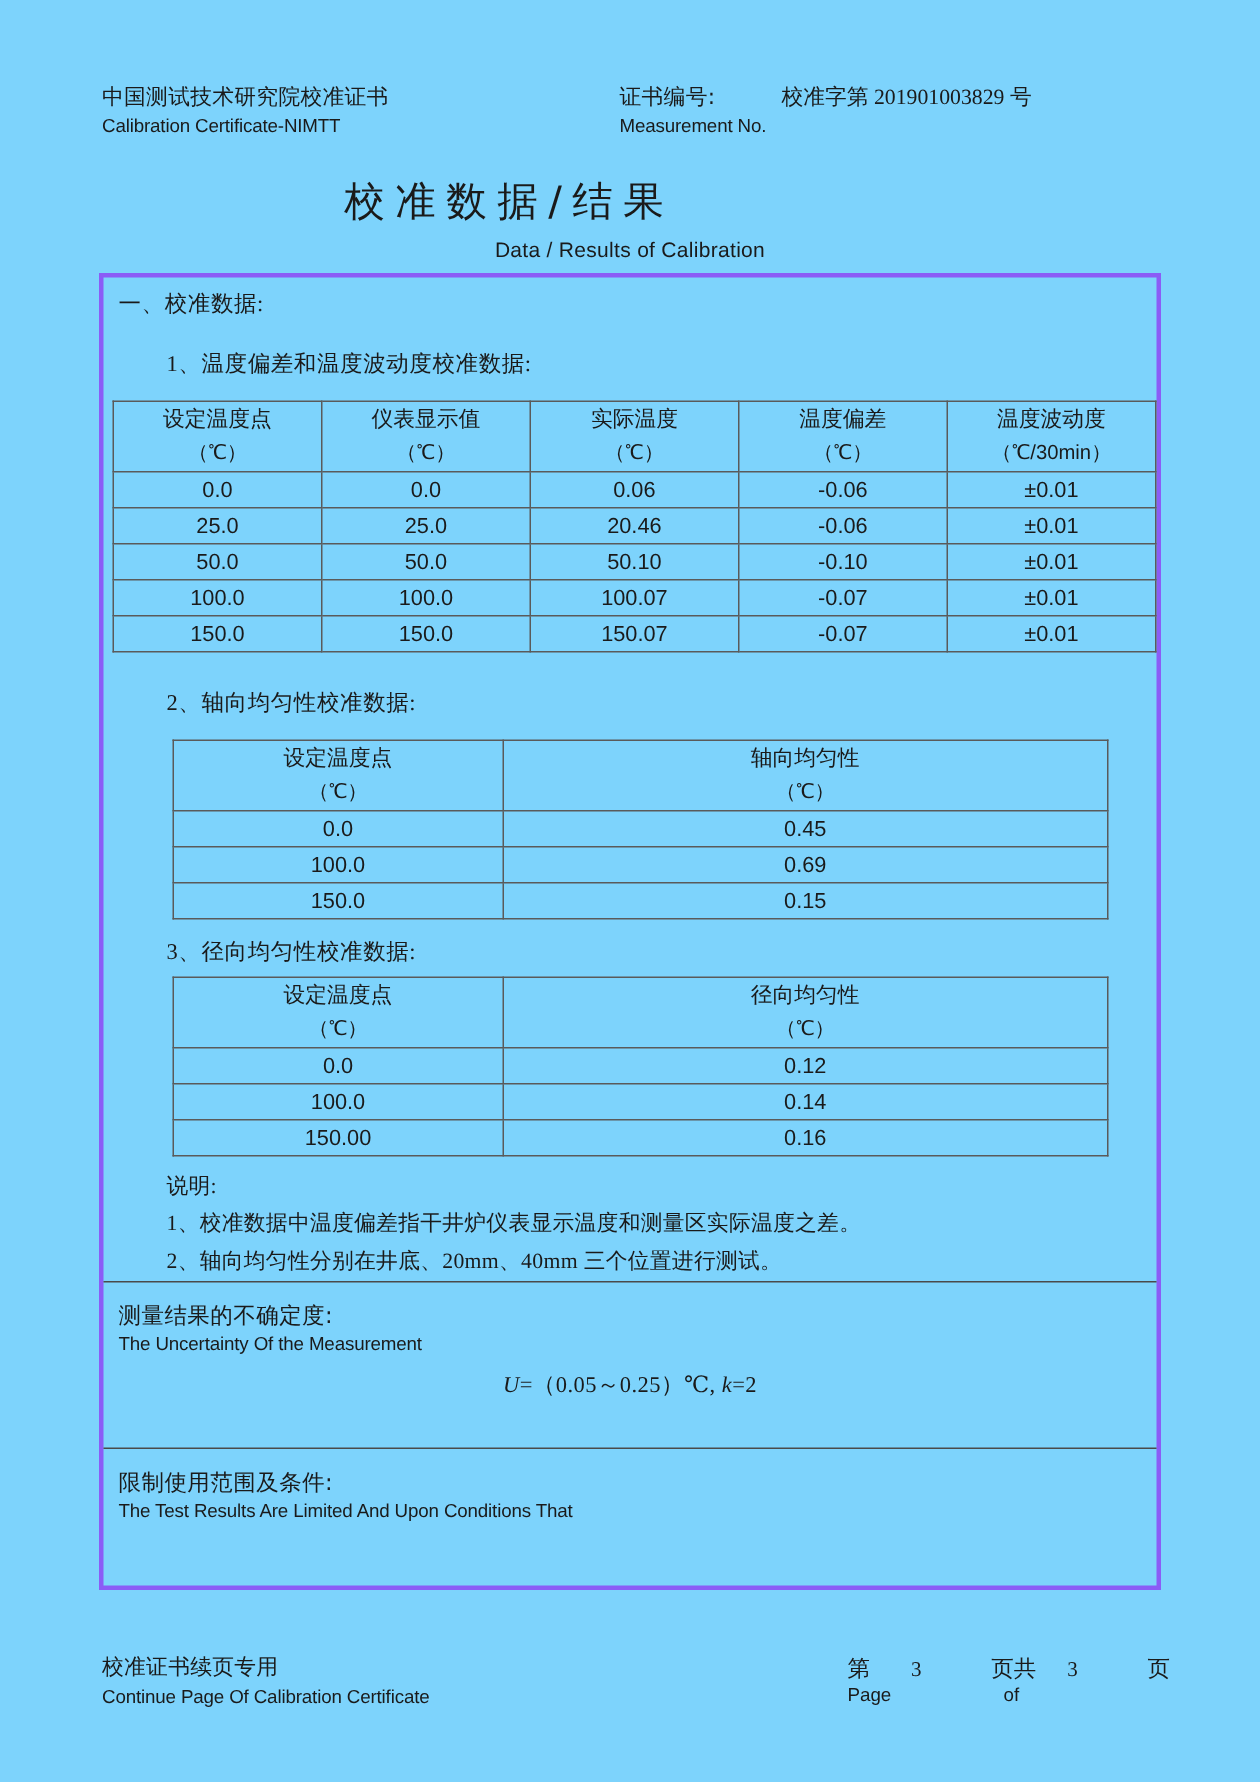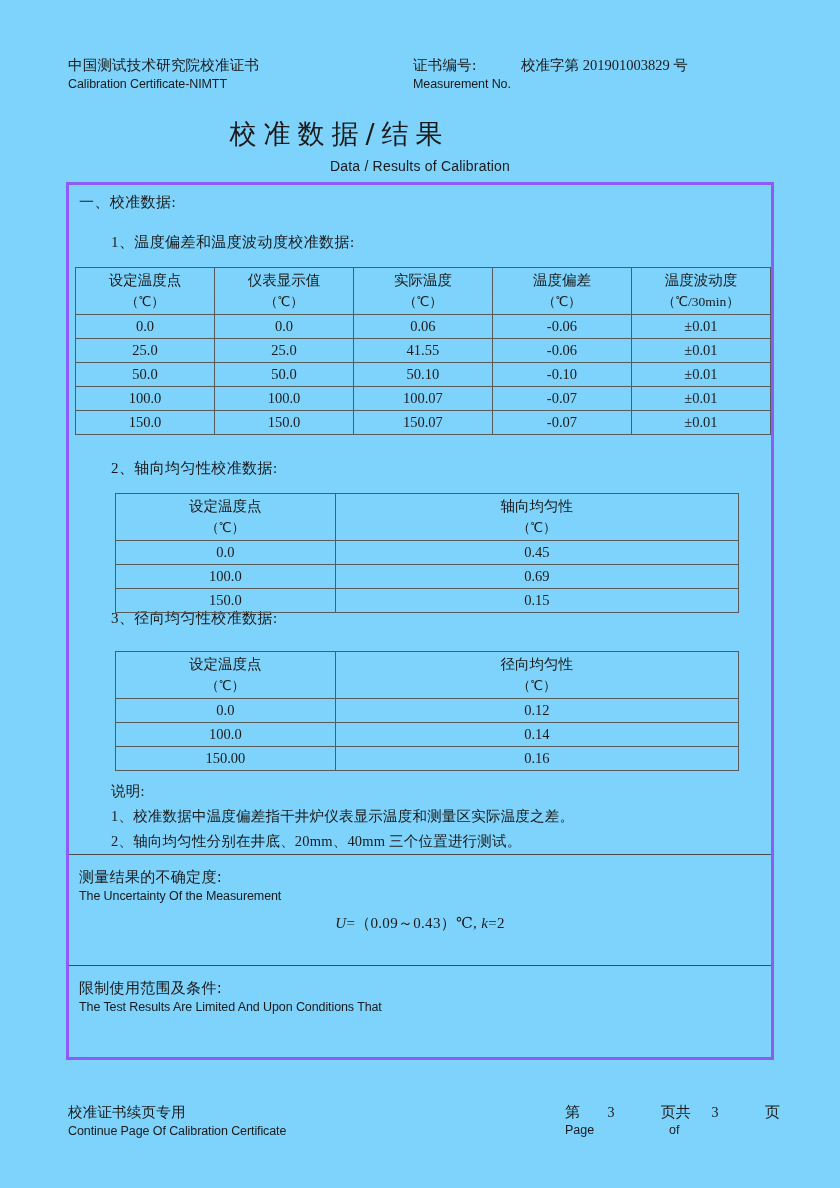--- a/index.html
+++ b/index.html
@@ -104,27 +104,27 @@
   .sect-head {
     position: absolute;
     font-family: "Liberation Serif", "DejaVu Serif", serif;
     font-size: 15px;
     letter-spacing: .4px;
     white-space: nowrap;
   }
   #sect-1 { left: 10px; top: 8px; }
   #sub-1 { left: 42px; top: 48px; }
   #sub-2 { left: 42px; top: 274px; }
-  #sub-3 { left: 42px; top: 424px; }
+  #sub-3 { left: 42px; top: 440px; }
 
   
   table {
     position: absolute;
     border-collapse: collapse;
-    font-family: Liberation Serif, serif;
+    font-family: Liberation Sans, sans-serif;
     font-size: 14.5px;
   }
   table td, table th {
     border: 1px solid #5a5a5a;
     text-align: center;
     font-weight: normal;
     padding: 0;
   }
   .t1 { left: 6px; top: 82px; width: 696px; }
   .t1 th { height: 46px; line-height: 21px; }
@@ -282,21 +282,21 @@
         <tr>
           <td>0.0</td>
           <td>0.0</td>
           <td>0.06</td>
           <td>-0.06</td>
           <td>±0.01</td>
         </tr>
         <tr>
           <td>25.0</td>
           <td>25.0</td>
-          <td>41.55</td>
+          <td>20.46</td>
           <td>-0.06</td>
           <td>±0.01</td>
         </tr>
         <tr>
           <td>50.0</td>
           <td>50.0</td>
           <td>50.10</td>
           <td>-0.10</td>
           <td>±0.01</td>
         </tr>
@@ -387,21 +387,21 @@
       <div>说明:</div>
       <div>1、校准数据中温度偏差指干井炉仪表显示温度和测量区实际温度之差。</div>
       <div>2、轴向均匀性分别在井底、20mm、40mm 三个位置进行测试。</div>
     </div>
 
     <div class="lab-block" id="unc-block">
       <div class="lab-cn">测量结果的不确定度:</div>
       <div class="lab-en">The Uncertainty Of   the Measurement</div>
     </div>
     <div class="centre-line" id="unc-formula">
-      <i>U</i><span>=（0.09～0.43）℃, </span><i>k</i><span>=2</span>
+      <i>U</i><span>=（0.05～0.25）℃, </span><i>k</i><span>=2</span>
     </div>
 
     <div class="lab-block" id="lim-block">
       <div class="lab-cn">限制使用范围及条件:</div>
       <div class="lab-en">The Test Results Are Limited And Upon Conditions That</div>
     </div>
 
   </div>
 
   <div class="footer-left">

